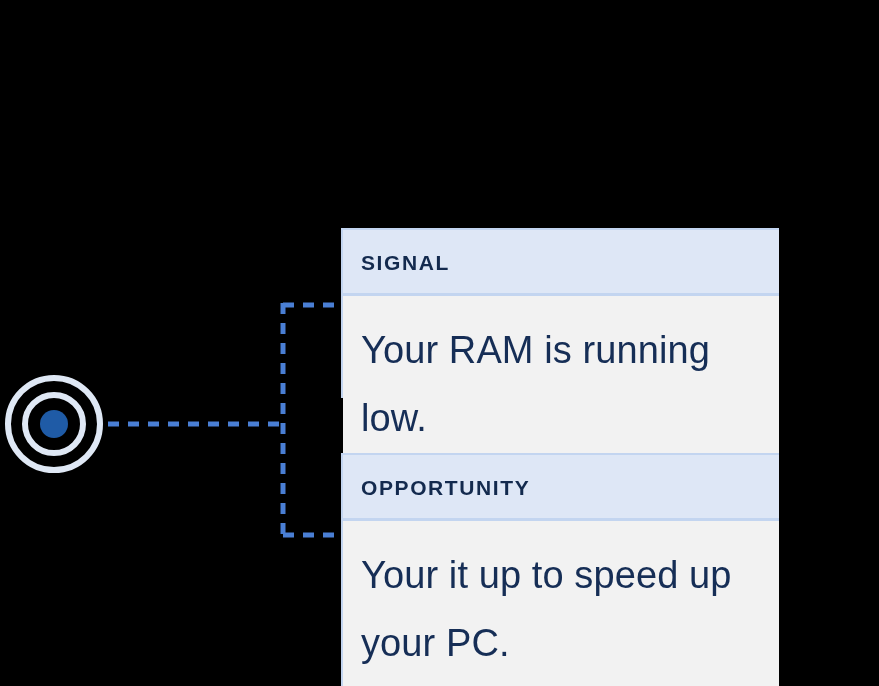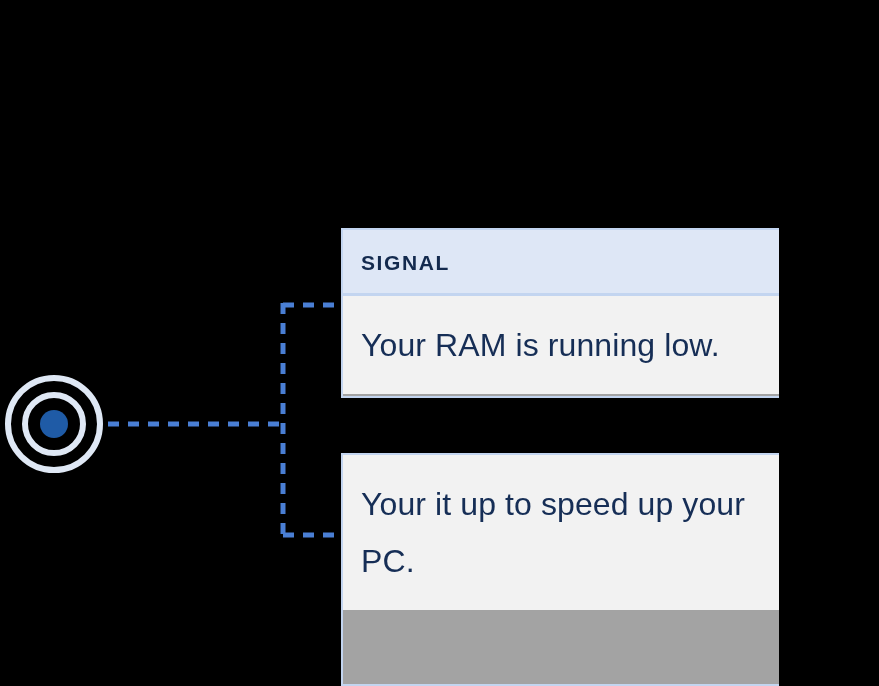--- a/index.html
+++ b/index.html
@@ -31,21 +31,21 @@
   }
 
   
   .card {
     position: absolute;
     left: 341px;
     width: 438px;
     box-sizing: border-box;
     border: 2px solid #c3d5f0;
     border-right: none;
-    background: #a3a3a3;
+    background: #bef264;
   }
 
   .card-signal {
     top: 228px;
     height: 170px;
   }
 
   .card-opportunity {
     top: 453px;
     height: 233px;
@@ -71,21 +71,21 @@
 
   .card-body {
     background: #f2f2f2;
     padding: 21px 30px 20px 18px;
     box-sizing: border-box;
   }
 
   .card-body-text {
     display: block;
     font-family: "Liberation Sans", sans-serif;
-    font-size: 32px;
+    font-size: 38px;
     font-weight: 400;
     line-height: 1.78;
     letter-spacing: 0.1px;
     color: #162e56;
   }
 </style>
 </head>
 <body>
 
 <div id="canvas">
@@ -113,18 +113,21 @@
   <div class="card card-signal">
     <div class="card-header">
       <span class="card-header-label">SIGNAL</span>
     </div>
     <div class="card-body">
       <span class="card-body-text">Your RAM is running low.</span>
     </div>
   </div>
 
   <div class="card card-opportunity">
+    <div class="card-header">
+      <span class="card-header-label">OPPORTUNITY</span>
+    </div>
     <div class="card-body">
       <span class="card-body-text">Your it up to speed up your PC.</span>
     </div>
   </div>
 
 </div>
 
 </body></html>

